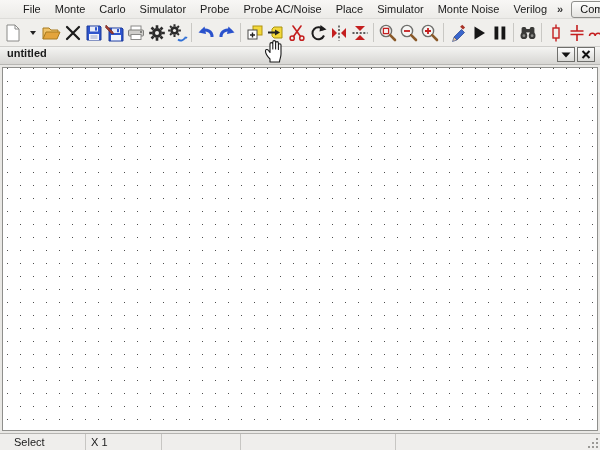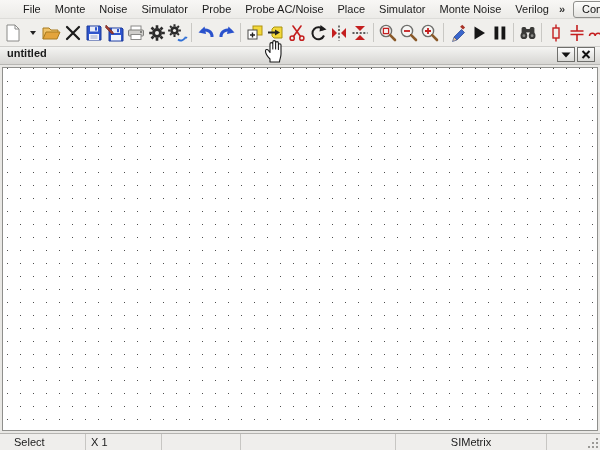--- a/index.html
+++ b/index.html
@@ -71,21 +71,21 @@
   .hand-cursor{position:absolute;left:261px;top:36px;z-index:60;pointer-events:none;}
 </style>
 </head>
 <body>
 
 <div class="window">
 
   <div class="menubar">
     <span class="menu-item">File</span>
     <span class="menu-item">Monte</span>
-    <span class="menu-item">Noise</span>
+    <span class="menu-item">Carlo</span>
     <span class="menu-item">Simulator</span>
     <span class="menu-item">Probe</span>
     <span class="menu-item">Probe AC/Noise</span>
     <span class="menu-item">Place</span>
     <span class="menu-item">Simulator</span>
     <span class="menu-item">Monte Noise</span>
     <span class="menu-item">Verilog</span>
     <div class="menubar-right">
       <span class="menu-overflow">»</span>
       <span class="cmdshell-btn">Command Shell</span>
@@ -340,21 +340,20 @@
 
   <div class="canvas-wrap">
     <div class="canvas"></div>
   </div>
 
   <div class="statusbar">
     <span class="ss s1">Select</span>
     <span class="ss s2">X 1</span>
     <span class="ss s3"></span>
     <span class="ss s4"></span>
-    <span class="ss s5">SIMetrix</span>
     <span class="ss s6"></span>
     <span class="grip">
         <i></i>
         <i></i>
         <i></i>
         <i></i>
         <i></i>
         <i></i>
       </span>
   </div>

